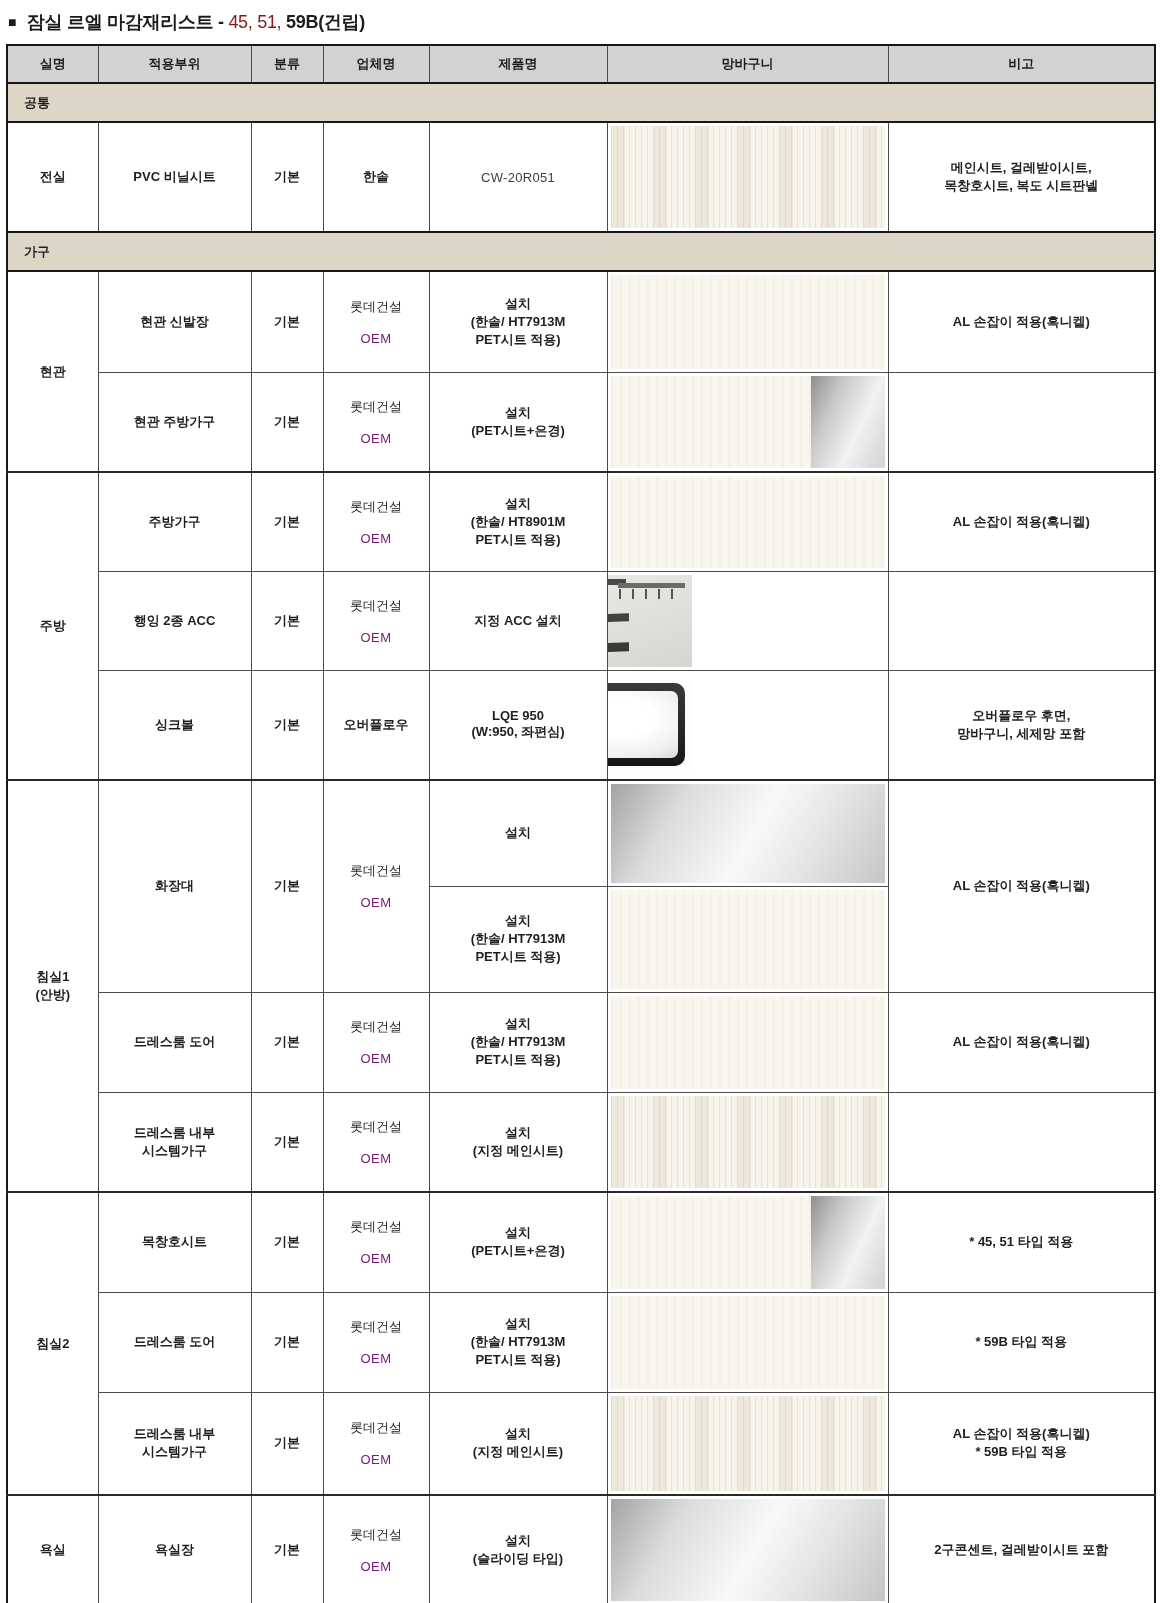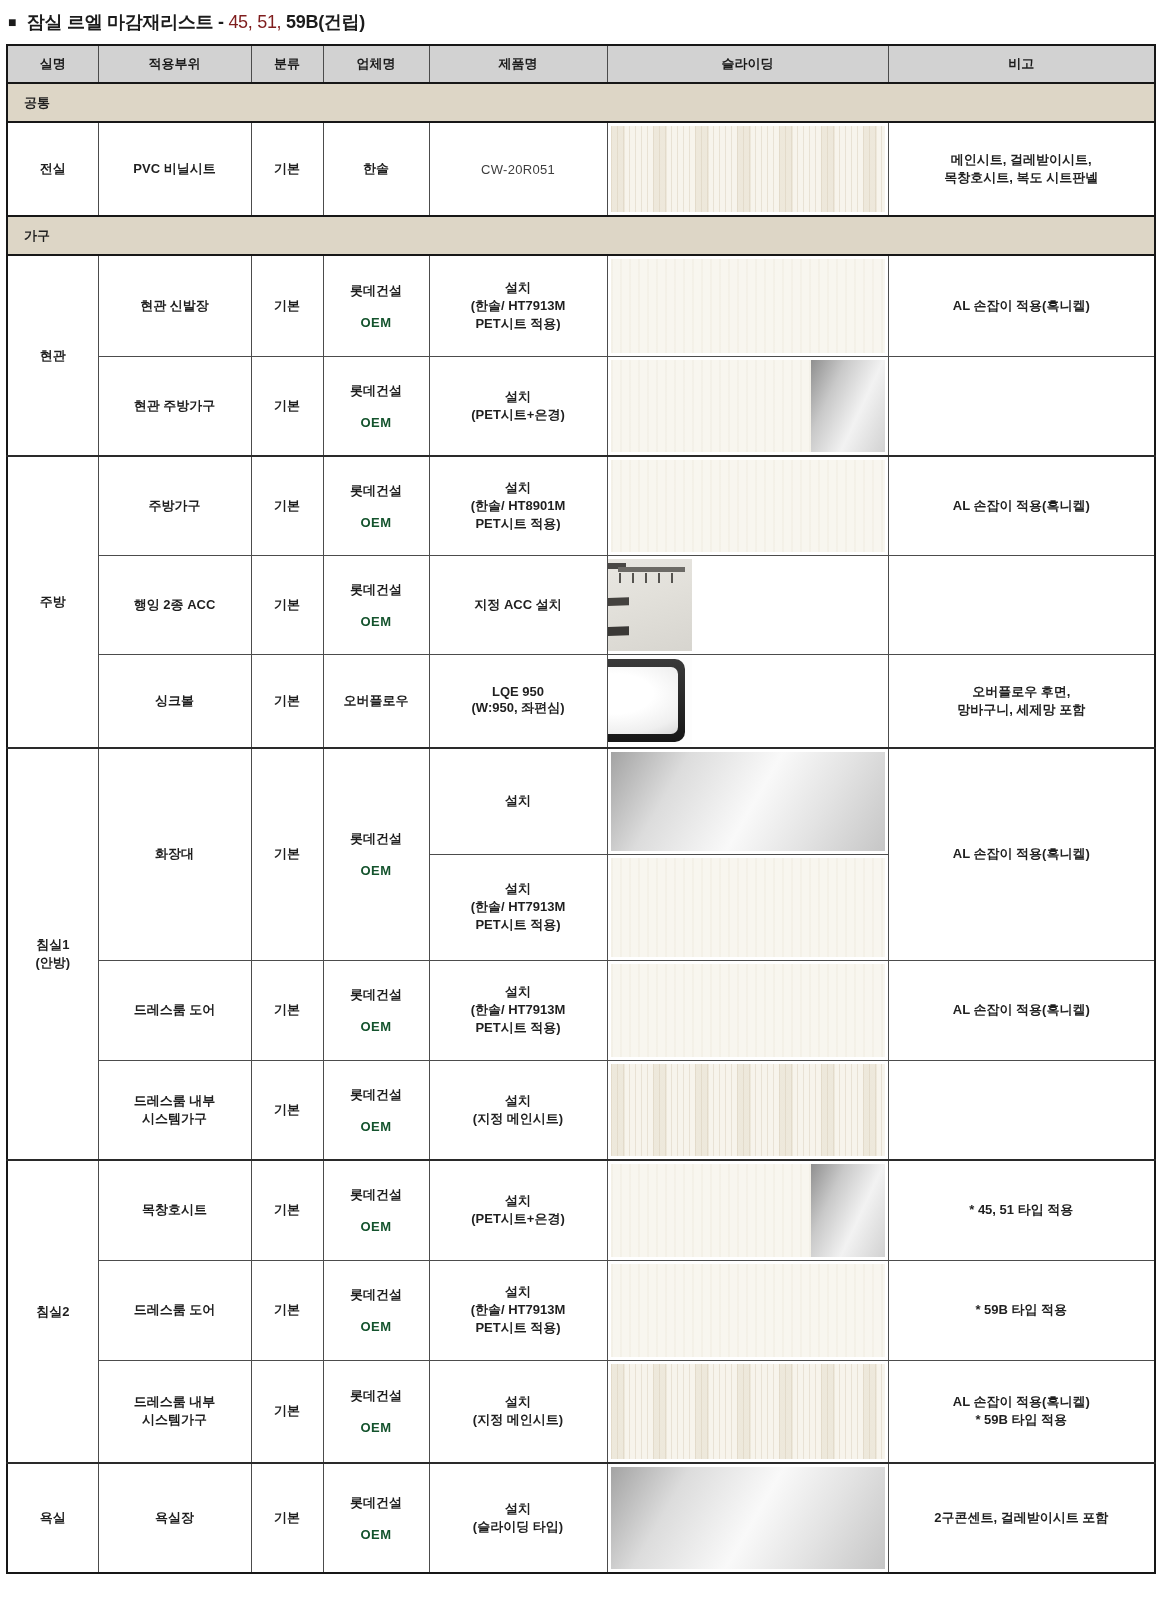--- a/index.html
+++ b/index.html
@@ -9,23 +9,23 @@
   .page-title .muted{color:#7f1d1d;font-weight:400;}
   table.spec{position:absolute;left:6px;top:44px;width:1148px;border-collapse:collapse;table-layout:fixed;}
   th,td{border:1px solid #4c4c4c;text-align:center;vertical-align:middle;font-size:13px;white-space:pre-line;overflow:hidden;}
   table.spec{border:2px solid #171717;}
   thead th{background:#d2d2d2;height:34px;font-weight:700;border-bottom:2px solid #171717;}
   tr.section td{background:#ddd6c6;height:33px;text-align:left;padding-left:16px;font-weight:700;border-top:2px solid #171717;border-bottom:2px solid #171717;}
   tr.group-start td{border-top:2px solid #2a2a2a;}
   td{font-weight:700;color:#1f1f1f;padding:2px 6px;}
   td.photo-cell{padding:0;position:relative;}
   .txt-regular{font-weight:400;color:#3e3e3e;letter-spacing:0.3px;}
-  .comp-main{display:block;font-weight:700;}
-  .comp-sub{display:block;font-weight:700;color:#14532d;letter-spacing:0.5px;}
-  .h98{height:94px}.h99{height:99px}.h100{height:100px}.h101{height:101px}.h103{height:103px}.h106{height:106px}.h110{height:110px}
+  .comp-main{display:block;font-weight:400;}
+  .comp-sub{display:block;font-weight:400;color:#701a75;letter-spacing:0.5px;}
+  .h98{height:110px}.h99{height:99px}.h100{height:100px}.h101{height:101px}.h103{height:103px}.h106{height:106px}.h110{height:110px}
   
   .photo{position:absolute;inset:3px;}
   .photo-wood{background:
     repeating-linear-gradient(90deg, rgba(214,203,182,.45) 0 1px, rgba(255,255,255,0) 1px 6px),
     repeating-linear-gradient(90deg, rgba(228,220,202,.5) 0 14px, rgba(255,255,255,0) 14px 42px),
     #f7f4ec;}
   .photo-cream{background:
     repeating-linear-gradient(90deg, rgba(236,231,218,.35) 0 2px, rgba(255,255,255,0) 2px 9px),
     #f8f6ef;}
   .photo-cream-mirror{background:
@@ -70,21 +70,21 @@
       <col style="width:281px">
       <col style="width:267px">
   </colgroup>
   <thead>
     <tr>
       <th>실명</th>
       <th>적용부위</th>
       <th>분류</th>
       <th>업체명</th>
       <th>제품명</th>
-      <th>슬라이딩</th>
+      <th>망바구니</th>
       <th>비고</th>
     </tr>
   </thead>
   <tbody>
     <tr class="section">
       <td colspan="7">공통</td>
     </tr>
 
     <tr class="h98">
       <td>전실</td>

